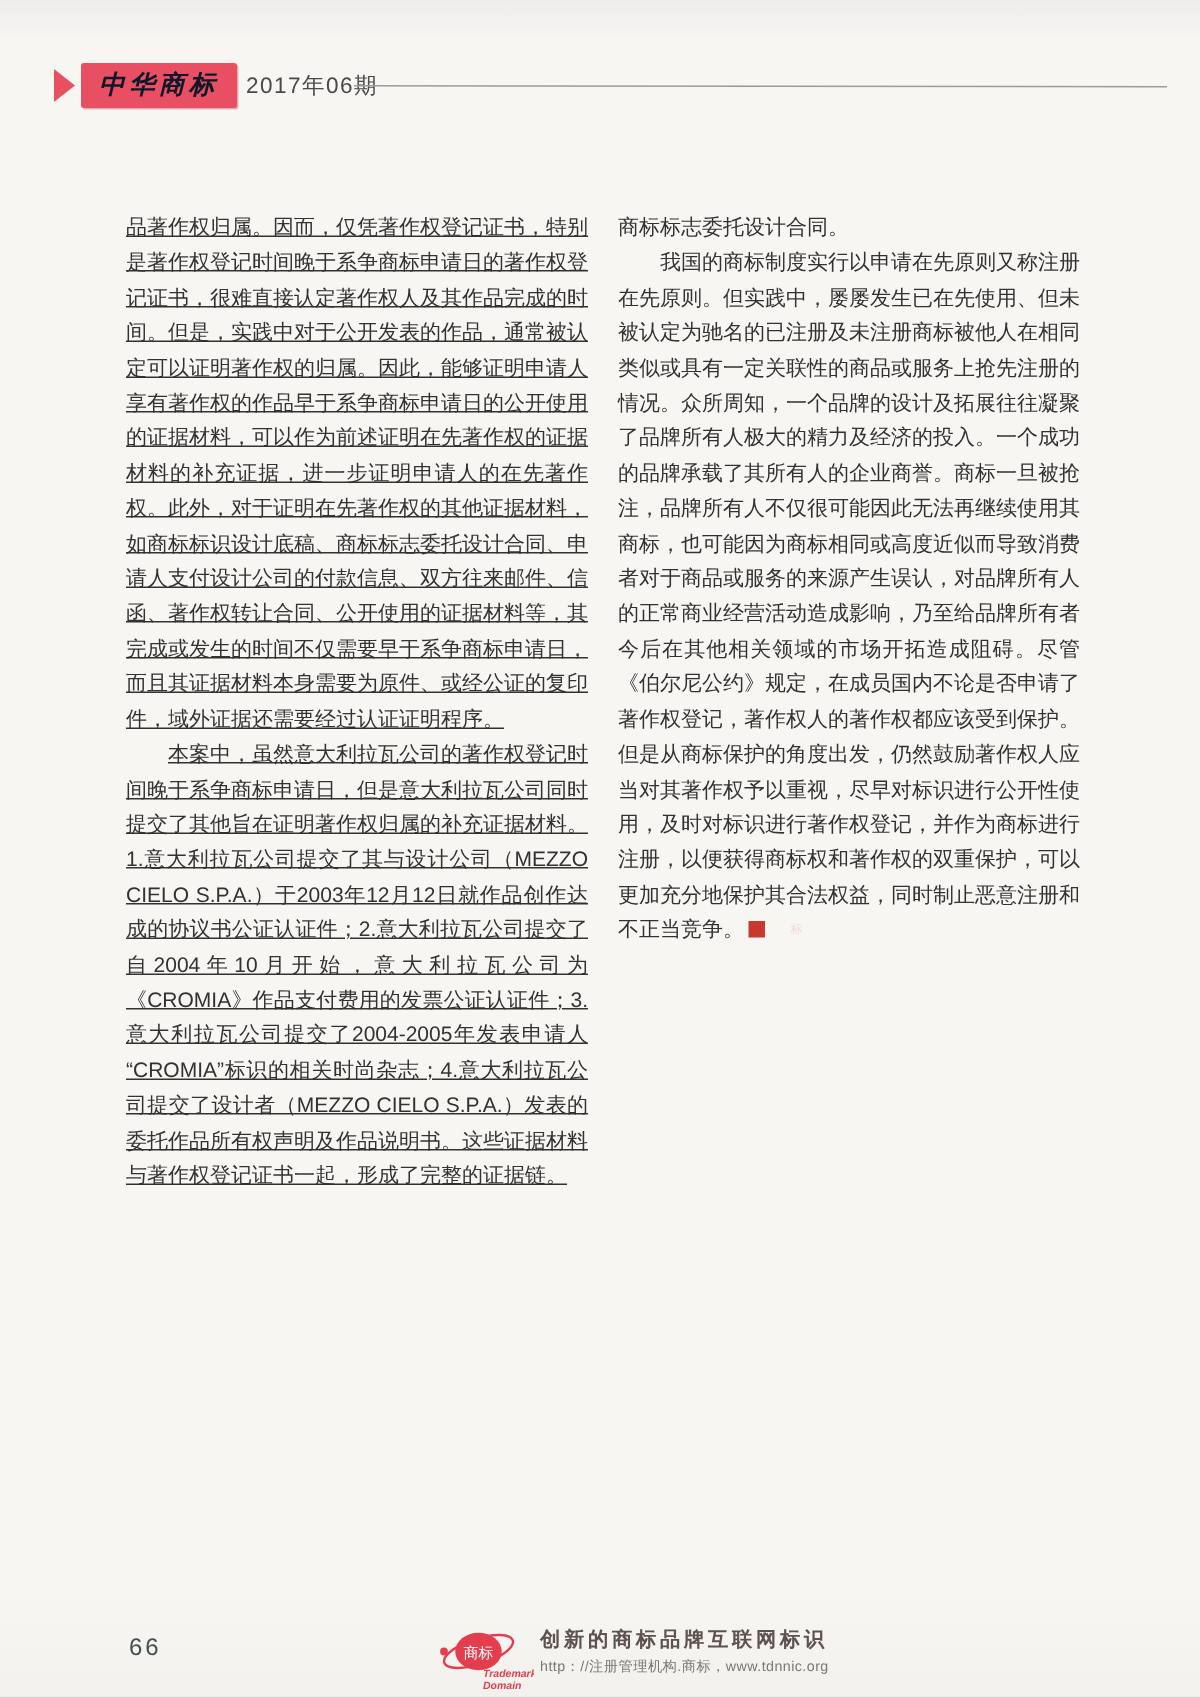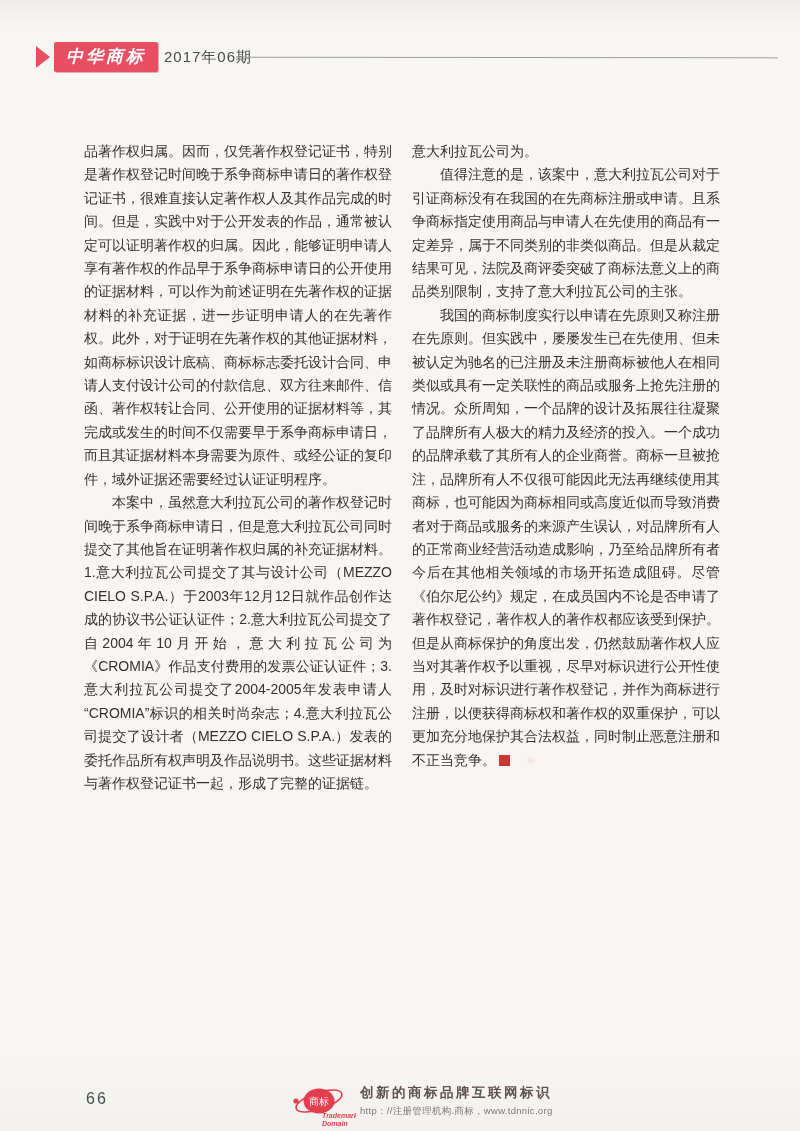--- a/index.html
+++ b/index.html
@@ -15,42 +15,42 @@
   
   .header{position:absolute;left:36px;top:42px;width:744px;height:32px;}
   .ribbon-wrap{position:absolute;left:0;top:0;display:flex;align-items:center;}
   .ribbon-chevron{
     width:0;height:0;margin-right:4px;
     border-top:11px solid transparent;border-bottom:11px solid transparent;
     border-left:14px solid #e84f63;
     filter:none;
   }
   .ribbon{
-    background:#e84f63;color:#ffffff;
+    background:#e84f63;color:#0f172a;
     padding:3px 12px 4px 12px;border-radius:2px;
     font-family:"DejaVu Serif","Liberation Serif",serif;
     font-style:italic;font-weight:bold;font-size:17px;letter-spacing:3px;
     box-shadow:1px 1px 0 rgba(180,40,60,.35);
     white-space:nowrap;
   }
   .issue{
     position:absolute;left:128px;top:6px;
     color:#4a4a4a;font-size:15px;letter-spacing:1px;white-space:nowrap;
   }
   .header-rule{
     position:absolute;left:200px;top:15px;width:542px;height:1px;
     background:#9b9b98;transform:rotate(.08deg);
   }
   
   .column{
     position:absolute;top:140px;width:308px;
     color:#333231;font-size:14px;line-height:23.4px;
     text-align:justify;
   }
-  .col-left{left:84px;}
+  .col-left{left:84px;text-decoration:underline;}
   .col-right{left:412px;}
   .column p{margin:0;padding:0;}
   .column p.indent{text-indent:2em;}
   .endmark{
     display:inline-block;width:11px;height:11px;margin-left:3px;
     background:#c8382f;vertical-align:-1px;position:relative;
   }
   .endmark::after{
     content:"标";position:absolute;left:0;top:0;width:11px;height:11px;
     color:#f4d9d4;font-size:8px;line-height:11px;text-align:center;
@@ -88,22 +88,21 @@
     <span class="issue">2017年06期</span>
     <span class="header-rule"></span>
   </div>
 
   <div class="column col-left">
     <p>品著作权归属。因而，仅凭著作权登记证书，特别是著作权登记时间晚于系争商标申请日的著作权登记证书，很难直接认定著作权人及其作品完成的时间。但是，实践中对于公开发表的作品，通常被认定可以证明著作权的归属。因此，能够证明申请人享有著作权的作品早于系争商标申请日的公开使用的证据材料，可以作为前述证明在先著作权的证据材料的补充证据，进一步证明申请人的在先著作权。此外，对于证明在先著作权的其他证据材料，如商标标识设计底稿、商标标志委托设计合同、申请人支付设计公司的付款信息、双方往来邮件、信函、著作权转让合同、公开使用的证据材料等，其完成或发生的时间不仅需要早于系争商标申请日，而且其证据材料本身需要为原件、或经公证的复印件，域外证据还需要经过认证证明程序。</p>
     <p class="indent">本案中，虽然意大利拉瓦公司的著作权登记时间晚于系争商标申请日，但是意大利拉瓦公司同时提交了其他旨在证明著作权归属的补充证据材料。1.意大利拉瓦公司提交了其与设计公司（MEZZO CIELO S.P.A.）于2003年12月12日就作品创作达成的协议书公证认证件；2.意大利拉瓦公司提交了自2004年10月开始，意大利拉瓦公司为《CROMIA》作品支付费用的发票公证认证件；3.意大利拉瓦公司提交了2004-2005年发表申请人“CROMIA”标识的相关时尚杂志；4.意大利拉瓦公司提交了设计者（MEZZO CIELO S.P.A.）发表的委托作品所有权声明及作品说明书。这些证据材料与著作权登记证书一起，形成了完整的证据链。</p>
   </div>
 
   <div class="column col-right">
-    <p>意大利拉瓦公司为。</p>
-    <p class="indent">值得注意的是，该案中，意大利拉瓦公司对于引证商标没有在我国的在先商标注册或申请。且系争商标指定使用商品与申请人在先使用的商品有一定差异，属于不同类别的非类似商品。但是从裁定结果可见，法院及商评委突破了商标法意义上的商品类别限制，支持了意大利拉瓦公司的主张。</p>
+    <p>商标标志委托设计合同。</p>
     <p class="indent"><span>我国的商标制度实行以申请在先原则又称注册在先原则。但实践中，屡屡发生已在先使用、但未被认定为驰名的已注册及未注册商标被他人在相同类似或具有一定关联性的商品或服务上抢先注册的情况。众所周知，一个品牌的设计及拓展往往凝聚了品牌所有人极大的精力及经济的投入。一个成功的品牌承载了其所有人的企业商誉。商标一旦被抢注，品牌所有人不仅很可能因此无法再继续使用其商标，也可能因为商标相同或高度近似而导致消费者对于商品或服务的来源产生误认，对品牌所有人的正常商业经营活动造成影响，乃至给品牌所有者今后在其他相关领域的市场开拓造成阻碍。尽管《伯尔尼公约》规定，在成员国内不论是否申请了著作权登记，著作权人的著作权都应该受到保护。但是从商标保护的角度出发，仍然鼓励著作权人应当对其著作权予以重视，尽早对标识进行公开性使用，及时对标识进行著作权登记，并作为商标进行注册，以便获得商标权和著作权的双重保护，可以更加充分地保护其合法权益，同时制止恶意注册和不正当竞争。</span><span class="endmark"></span></p>
   </div>
 
   <div class="footer">
     <span class="page-number">66</span>
 
     <svg class="footer-logo" viewBox="0 0 64 46" xmlns="http://www.w3.org/2000/svg">
       <circle cx="4" cy="19" r="2.6" fill="#e23e4e"></circle>
       <ellipse cx="27" cy="19" rx="15.5" ry="12.5" fill="#e23e4e"></ellipse>
       <g transform="rotate(-18 27 19)">

